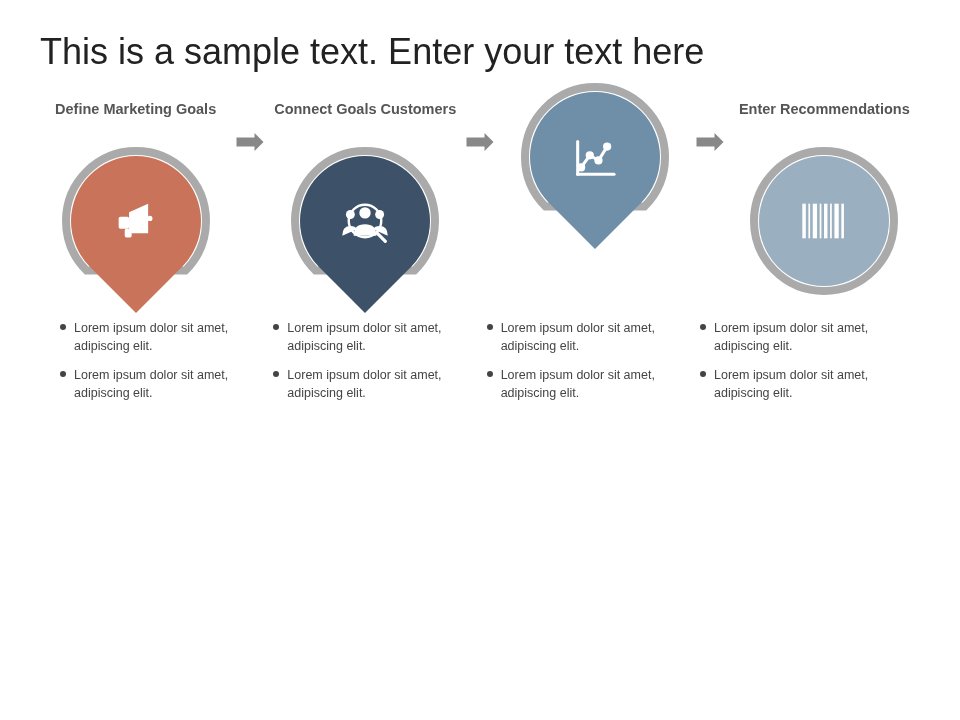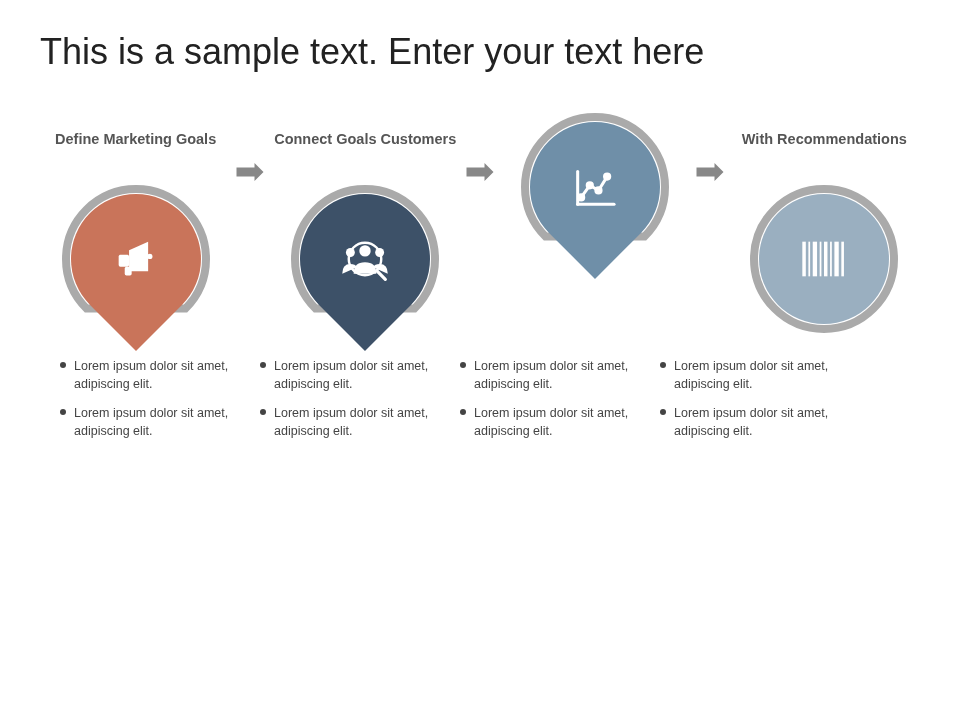--- a/index.html
+++ b/index.html
@@ -17,21 +17,20 @@
       height: 720px;
       padding: 30px 40px;
       display: flex;
       flex-direction: column;
     }
 
     .title {
       font-size: 36px;
       font-weight: 400;
       color: #222222;
-      margin-bottom: 30px;
       line-height: 1.2;
     }
 
     .bullet-item {
       display: flex;
       align-items: flex-start;
       margin-bottom: 12px;
       font-size: 12.5px;
       color: #444444;
       line-height: 1.4;
@@ -122,21 +121,21 @@
     }
 
     .step-heading {
       font-size: 14.5px;
       font-weight: 700;
       color: #555;
       min-height: 44px;
       display: flex;
       align-items: flex-end;
       justify-content: center;
-      margin-bottom: 28px;
+      margin-bottom: 20px;
     }
 
     .arrow-wrap {
       display: flex;
       align-items: center;
       justify-content: center;
       width: 40px;
       padding-top: 60px;
     }
 
@@ -249,21 +248,21 @@
       </div>
     </div>
 
     <div class="arrow-wrap">
       <svg viewBox="0 0 24 16" width="28" height="18">
         <polygon points="0,4 16,4 16,0 24,8 16,16 16,12 0,12" fill="#888888"></polygon>
       </svg>
     </div>
 
     <div class="step-block">
-      <div class="step-heading">With Recommendations</div>
+      <div class="step-heading">Enter Recommendations</div>
       <div class="tear-container">
         <svg class="tear-bg" viewBox="0 0 168 168">
           <circle cx="84" cy="84" r="70" fill="none" stroke="#aaaaaa" stroke-width="8"></circle>
         </svg>
         <div class="tear-inner-wrap">
           <div class="tear-colored circle-shape step-4-color">
             <div class="icon-norot">
 
               <svg class="icon-svg" viewBox="0 0 60 50">
                 <g fill="white">
@@ -278,21 +277,21 @@
                 </g>
               </svg>
             </div>
           </div>
         </div>
       </div>
     </div>
 
   </div>
 
-  <div style="display:flex; justify-content:flex-start; padding: 15px 20px 0 20px; gap:0;">
+  <div style="display:flex; justify-content:space-between; padding: 15px 20px 0 20px; gap:0;">
 
     <div style="width:200px;">
       <div class="bullet-item">
         <div class="bullet-dot"></div>
         <span>Lorem ipsum dolor sit amet, adipiscing elit.</span>
       </div>
       <div class="bullet-item">
         <div class="bullet-dot"></div>
         <span>Lorem ipsum dolor sit amet, adipiscing elit.</span>
       </div>

